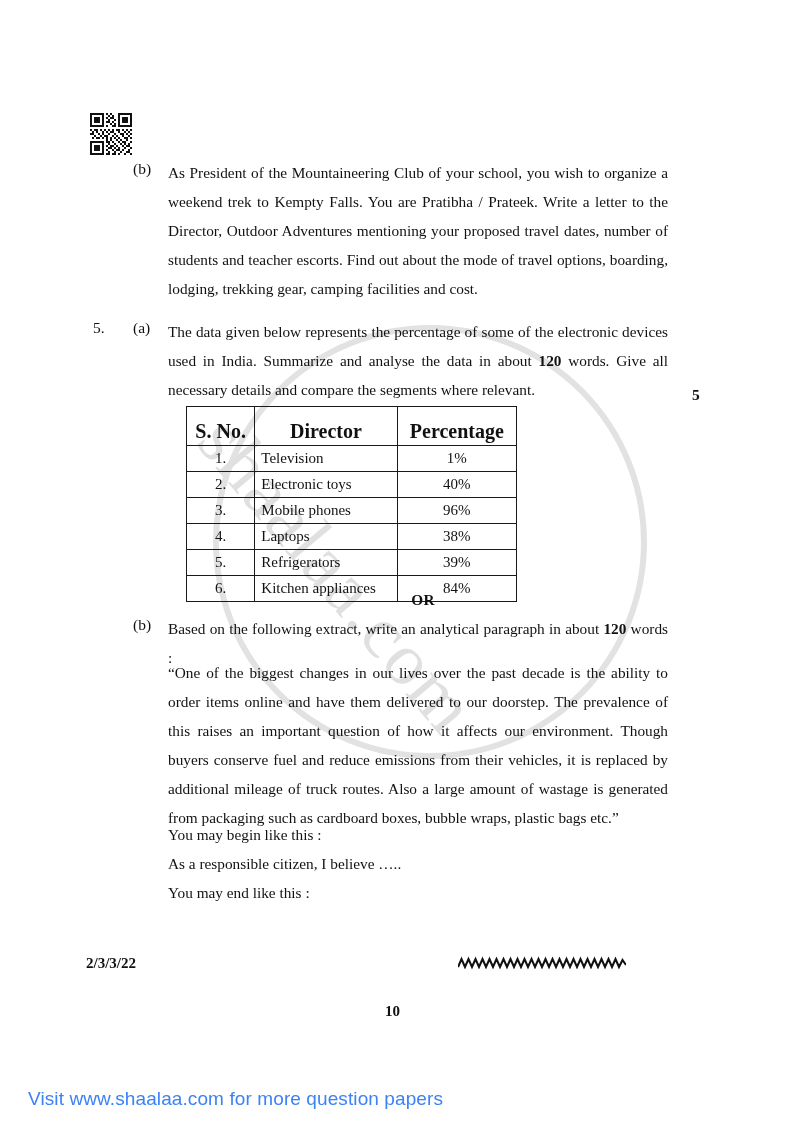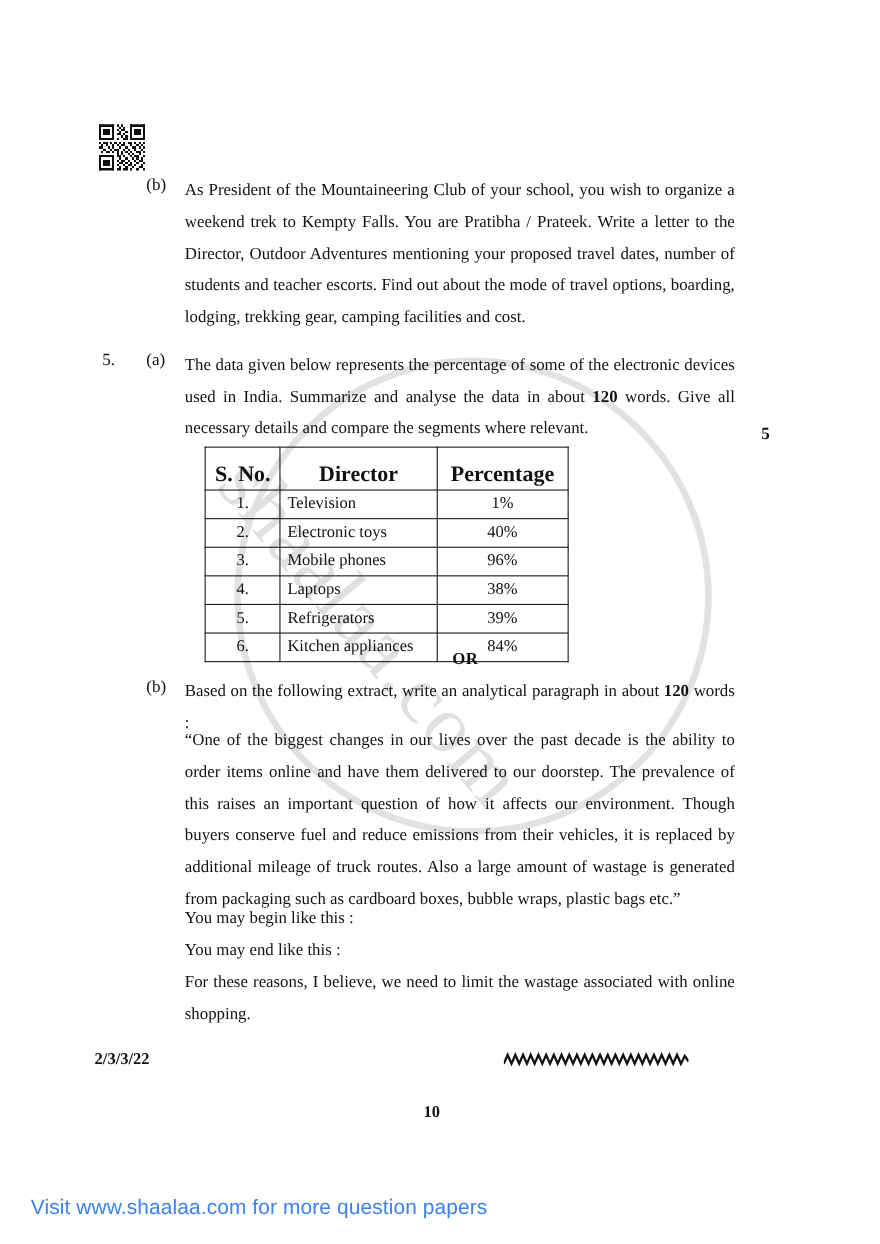--- a/index.html
+++ b/index.html
@@ -362,22 +362,22 @@
     <div class="q-body" style="top:614px;">
       <p><span>Based on the following extract, write an analytical paragraph in about </span><b>120</b><span> words :</span></p>
     </div>
 
     <div class="q-body" style="top:658px;">
       <p>“One of the biggest changes in our lives over the past decade is the ability to order items online and have them delivered to our doorstep. The prevalence of this raises an important question of how it affects our environment. Though buyers conserve fuel and reduce emissions from their vehicles, it is replaced by additional mileage of truck routes. Also a large amount of wastage is generated from packaging such as cardboard boxes, bubble wraps, plastic bags etc.”</p>
     </div>
 
     <div class="q-body" style="top:820px;">
       <p class="nojust">You may begin like this :</p>
+      <p class="nojust">As a responsible citizen, I believe …..</p>
       <p class="nojust">You may end like this :</p>
-      <p>For these reasons, I believe, we need to limit the wastage associated with online shopping.</p>
     </div>
 
     <div class="footer-code">2/3/3/22</div>
     <div class="footer-page">10</div>
     <div class="footer-zig">
       <svg viewBox="0 0 168 14" width="168" height="14" aria-hidden="true">
         <polyline points="0,11 3.5,3 7,11 10.5,3 14,11 17.5,3 21,11 24.5,3 28,11 31.5,3 35,11 38.5,3 42,11 45.5,3 49,11 52.5,3 56,11 59.5,3 63,11 66.5,3 70,11 73.5,3 77,11 80.5,3 84,11 87.5,3 91,11 94.5,3 98,11 101.5,3 105,11 108.5,3 112,11 115.5,3 119,11 122.5,3 126,11 129.5,3 133,11 136.5,3 140,11 143.5,3 147,11 150.5,3 154,11 157.5,3 161,11 164.5,4 168,9" fill="none" stroke="#111111" stroke-width="2.1"></polyline>
       </svg>
     </div>
 

